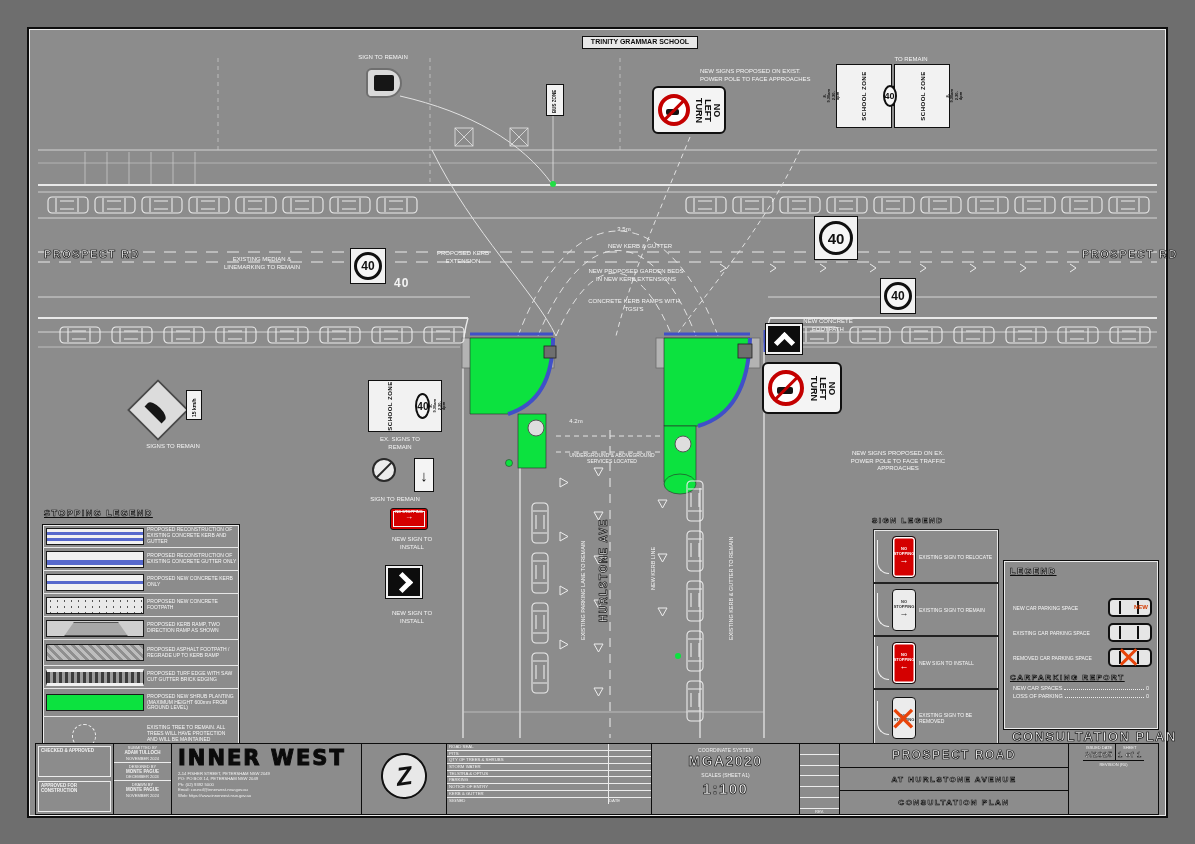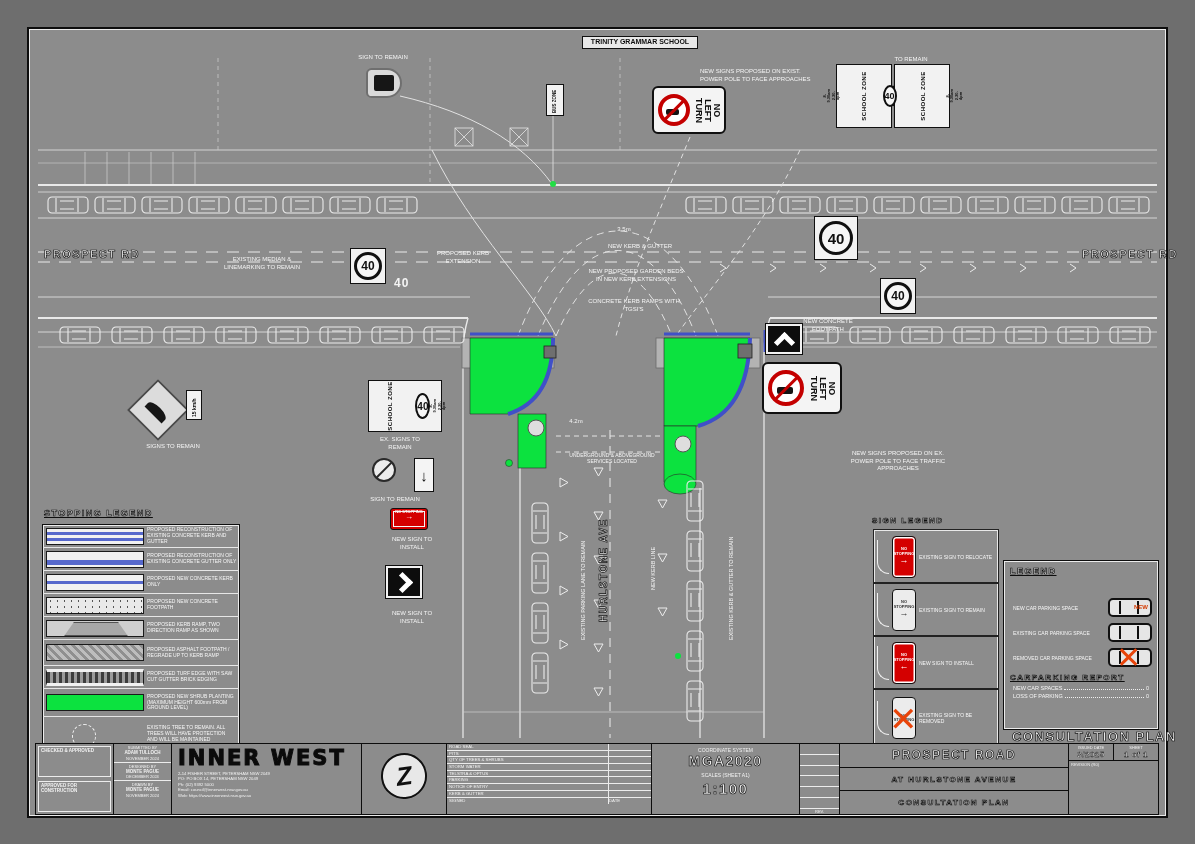--- a/index.html
+++ b/index.html
@@ -549,21 +549,21 @@
       <div>
           <span class="otx" style="font-size:12px;">PROSPECT ROAD</span>
         </div>
       <div>
           <span class="otx" style="font-size:8px;">AT HURLSTONE AVENUE</span>
         </div>
       <div>
           <span class="otx" style="font-size:8px;">CONSULTATION PLAN</span>
         </div>
     </div>
-    <div class="sec meta" style="width:89px;border-right:none;">
+    <div class="sec meta" style="width:89px;border-right:none;align-items:center;">
       <div class="r1">
         <div class="c"><span>ISSUED DATE</span><div class="v">3/2025</div></div>
         <div class="c"><span>SHEET</span><div class="v">1 of 1</div></div>
       </div>
       <div style="padding:1px 2px;"><span>REVISION</span> <span>(R0)</span></div>
     </div>
   </div>
 </div>
 
 </body></html>

